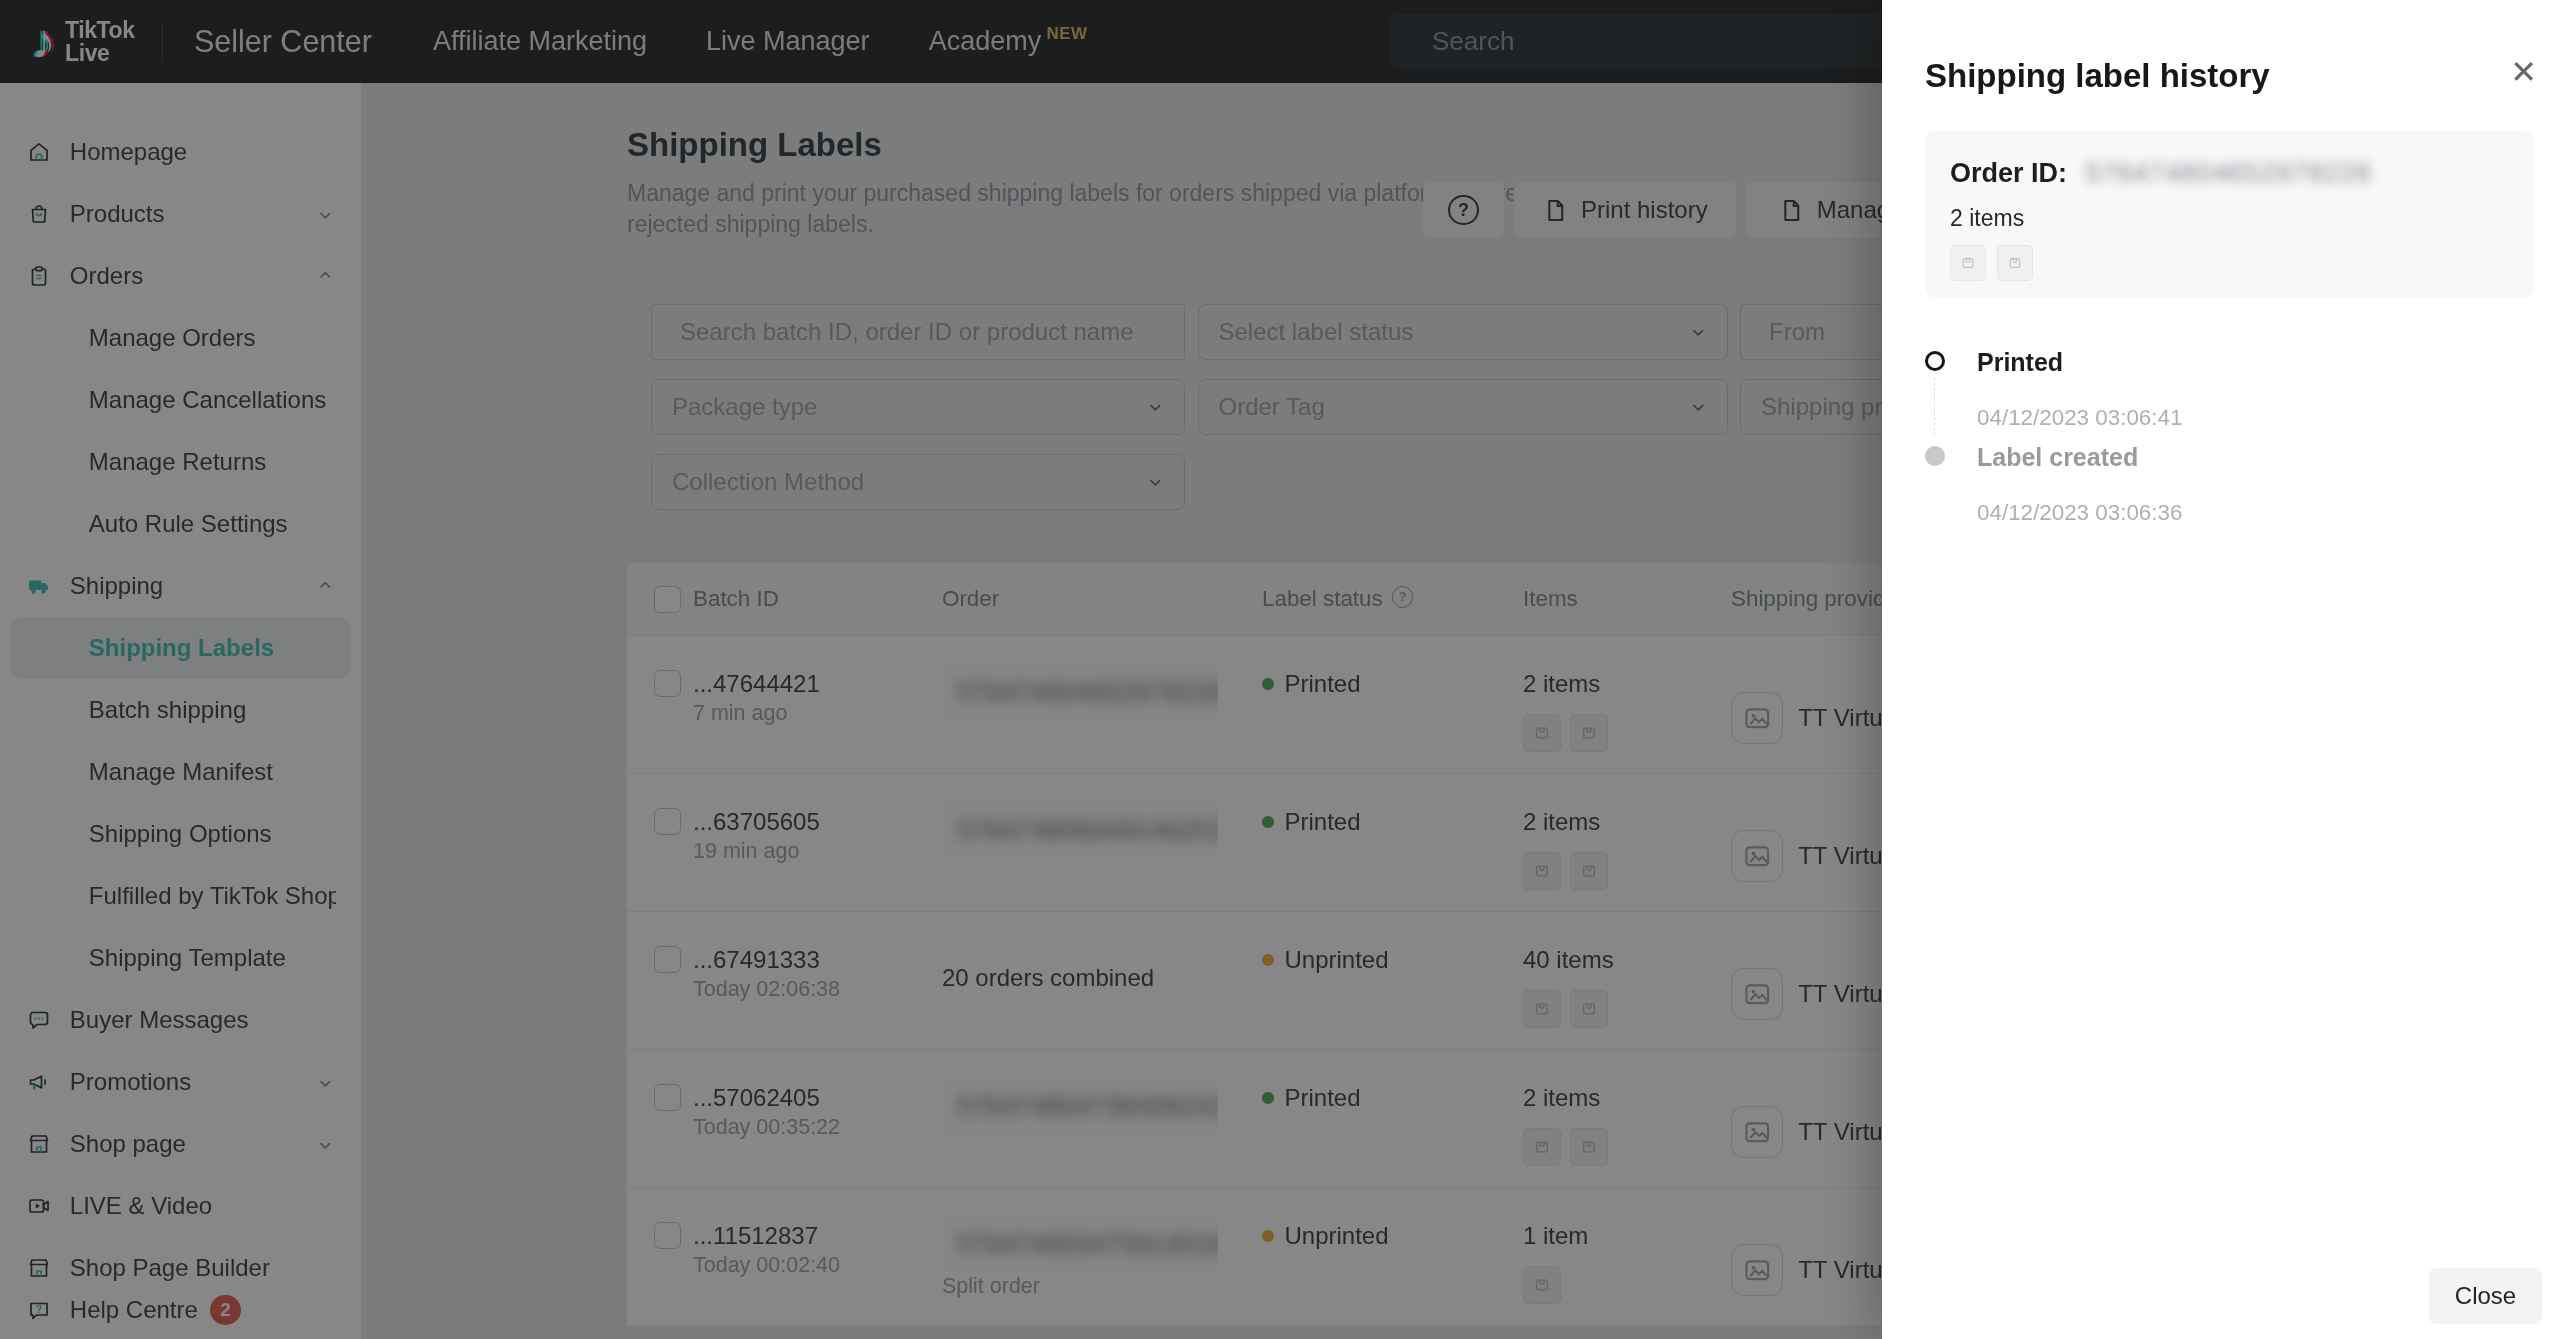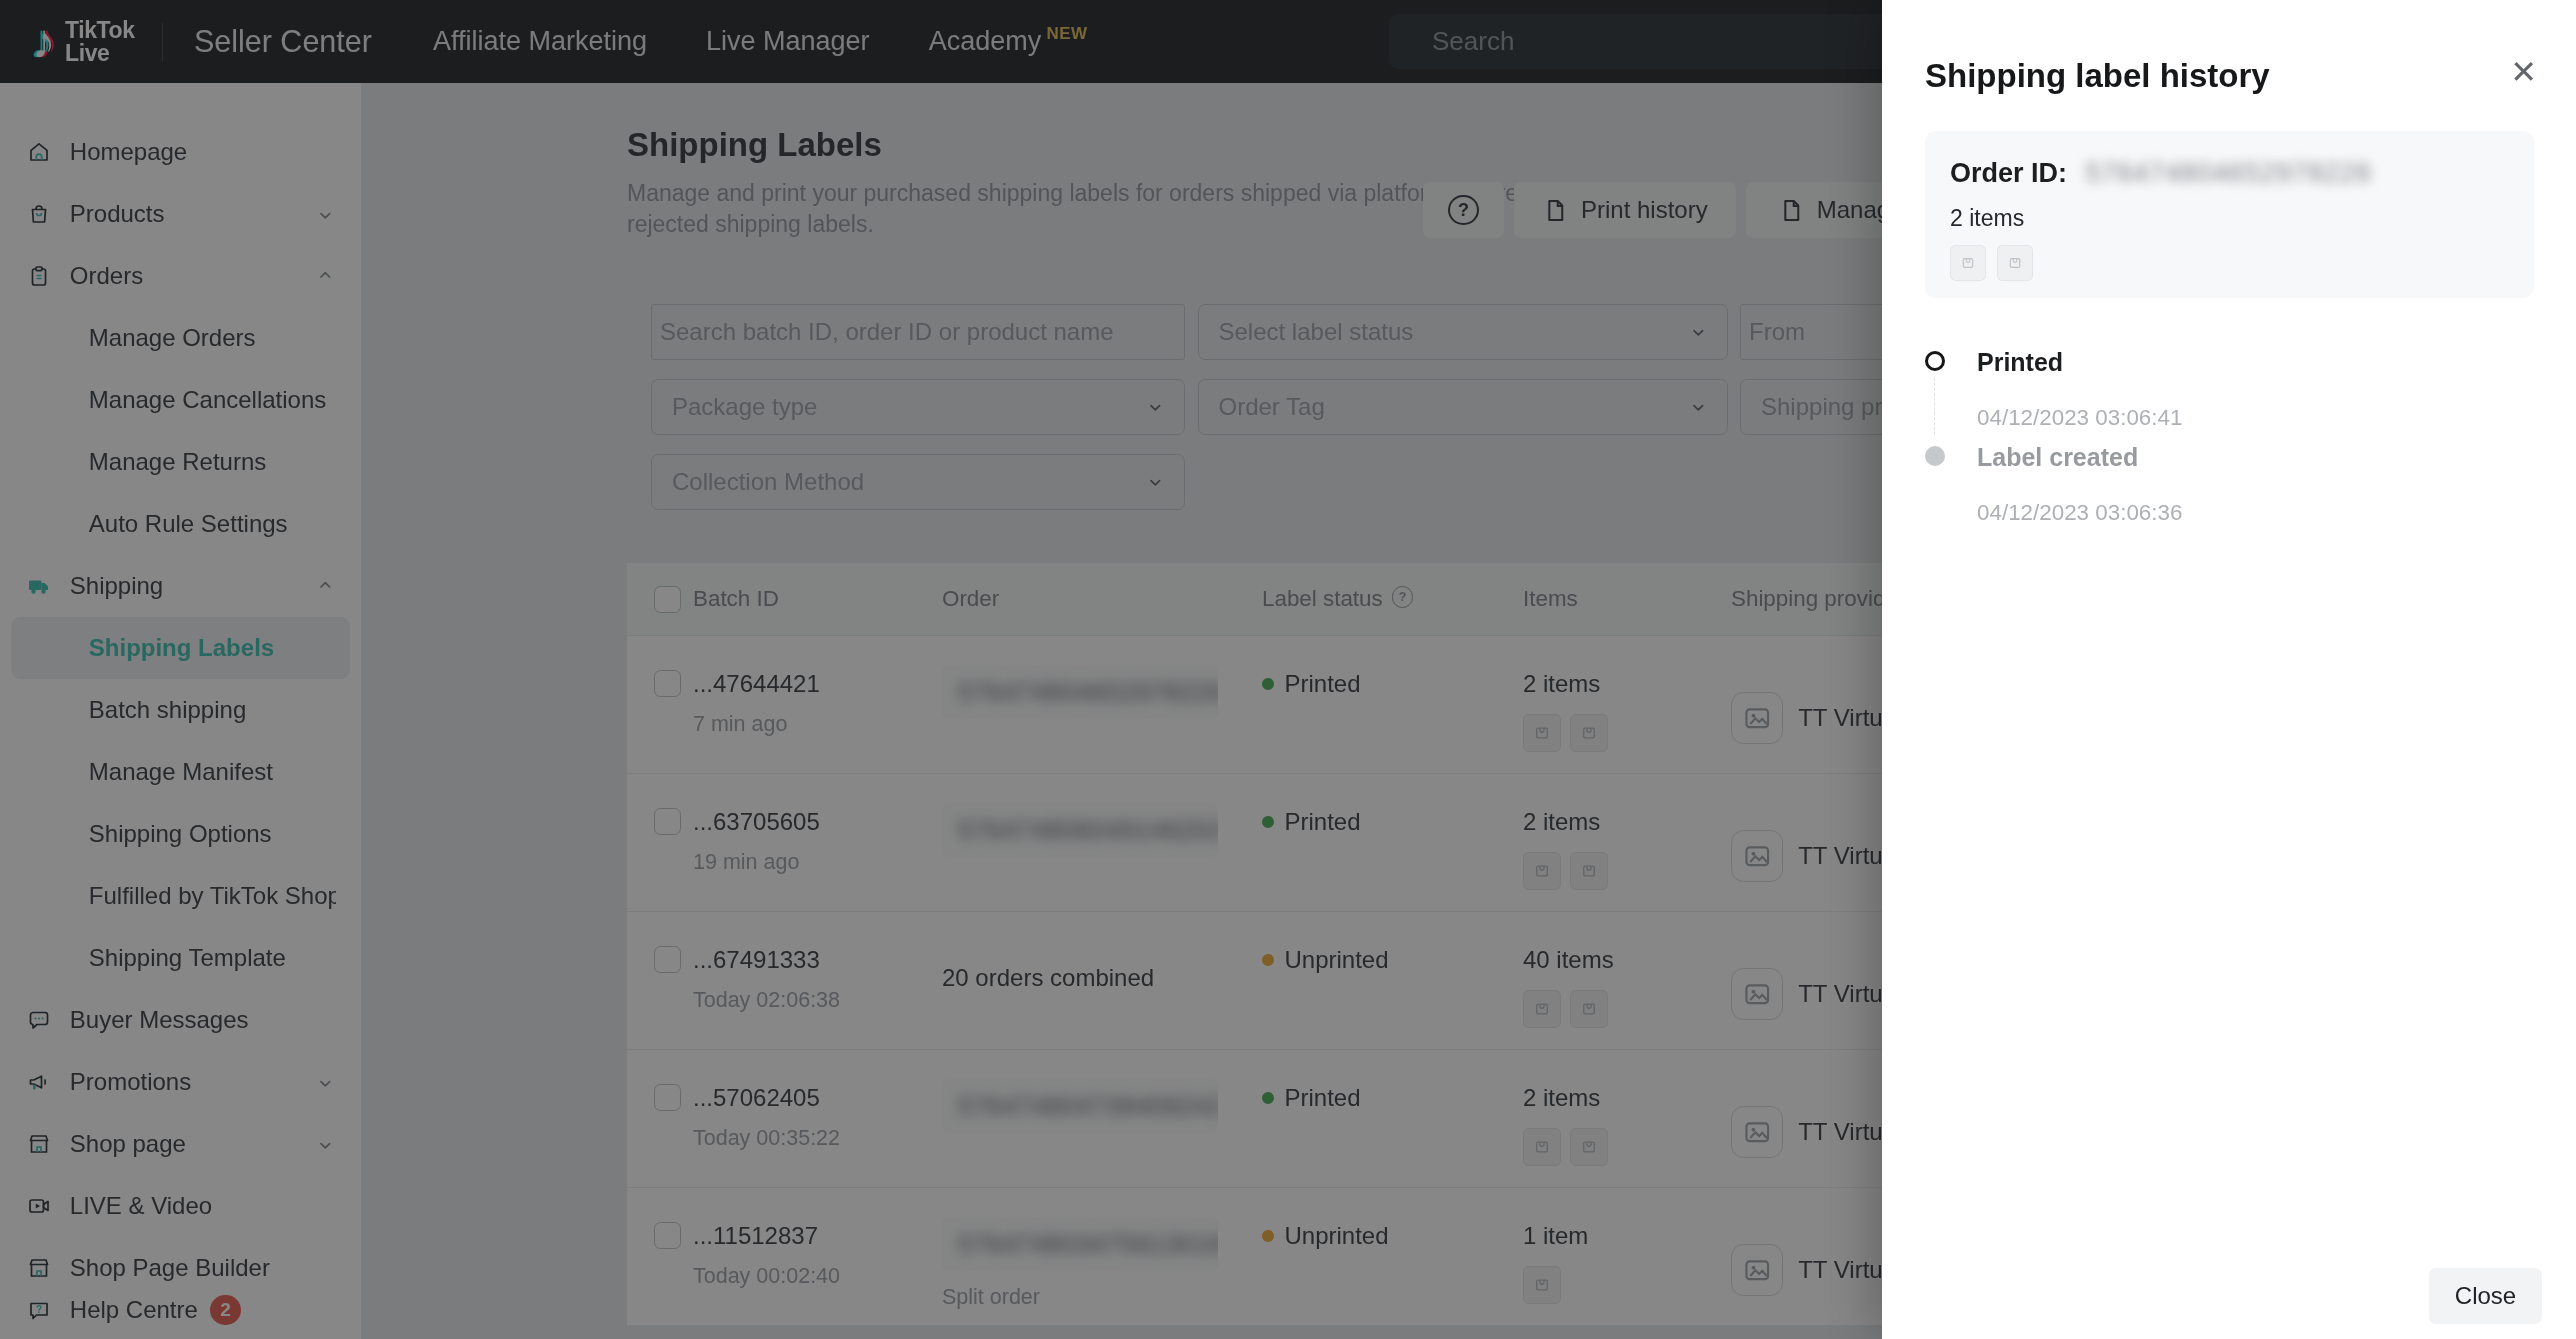--- a/index.html
+++ b/index.html
@@ -50,38 +50,38 @@
   .bicon{width:27px;height:27px;color:#454A4F;display:inline-flex;flex:none}
   .bicon svg{width:100%;height:100%}
   .qcirc{width:30.5px;height:30.5px;border:2.2px solid #454A4F;border-radius:50%;display:flex;align-items:center;justify-content:center;
     font-size:18px;font-weight:700;color:#454A4F;box-sizing:border-box}
   
   .filters{position:absolute;left:24px;top:221px;display:flex;flex-direction:column;gap:19px}
   .filter-row{display:flex;gap:12.5px}
   .field{height:56px;border:1.8px solid #C9CDD1;border-radius:7.2px;display:flex;align-items:center;
     padding:0 18px 0 20px;box-sizing:border-box;cursor:pointer;background:transparent}
   .finput{height:56px;border:1.8px solid #C9CDD1;border-radius:3px;background:transparent;
-    padding:0 8px;box-sizing:border-box;font-size:24px;color:#4A4F54;font-family:"Liberation Sans",sans-serif;outline:none}
+    padding:0 28px;box-sizing:border-box;font-size:24px;color:#4A4F54;font-family:"Liberation Sans",sans-serif;outline:none}
   .finput::placeholder{color:#A4A9AE}
   .ph{font-size:24px;color:#A4A9AE;flex:1;white-space:nowrap;overflow:hidden}
   .fchev{width:20.6px;height:20.6px;color:#6E7478;margin-left:10.8px;flex:none}
   .fchev svg{width:100%;height:100%}
   
   .table{position:absolute;left:0;top:480px;width:1949px;background:#FFFFFF}
   .thead,.trow{display:grid;grid-template-columns:39px 249px 320px 261px 208px 1fr;padding-left:27px}
   .thead{height:72px;align-items:center;background:#F6F7F8;border-bottom:0.9px solid #E8EAEC;font-size:22.4px;color:#8A9095}
   .th{display:flex;align-items:flex-start;gap:9px;white-space:nowrap}
   .qmini{width:21.5px;height:21.5px;border:1.8px solid #9AA0A5;border-radius:50%;font-size:12.5px;font-weight:700;color:#9AA0A5;
     display:flex;align-items:center;justify-content:center;box-sizing:border-box}
   .trow{height:138px;border-bottom:0.9px solid #ECEEF0;box-sizing:border-box}
   .cell{padding-top:34px}
   .checkbox{width:27px;height:27px;border:1.8px solid #C5C9CE;border-radius:6.3px;background:#FFF;box-sizing:border-box;cursor:pointer;display:block}
   .thead .checkbox{margin-top:0}
   .c-main{font-size:24px;color:#4A4F54;white-space:nowrap}
-  .c-sub{font-size:21.5px;color:#A4A9AE;margin-top:14px;white-space:nowrap}
+  .c-sub{font-size:21.5px;color:#A4A9AE;margin-top:3px;white-space:nowrap}
   .cell.order{padding-top:29px}
   .order-blur{width:276px;height:54px;background:#FBFCFD;border-radius:5.4px;display:flex;align-items:center;
     padding:0 16px;box-sizing:border-box;overflow:hidden}
   .blurred{filter:blur(6.3px);font-size:25px;color:#61666B;letter-spacing:0.9px;white-space:nowrap;user-select:none}
   .cell.order .c-main{margin-top:23px}
   .status{display:flex;align-items:center;gap:10.8px}
   .dot{width:11.7px;height:11.7px;border-radius:50%;flex:none}
   .dot.printed{background:var(--green)}
   .dot.unprinted{background:var(--amber)}
   .thumbs{display:flex;gap:9px;margin-top:16px}

